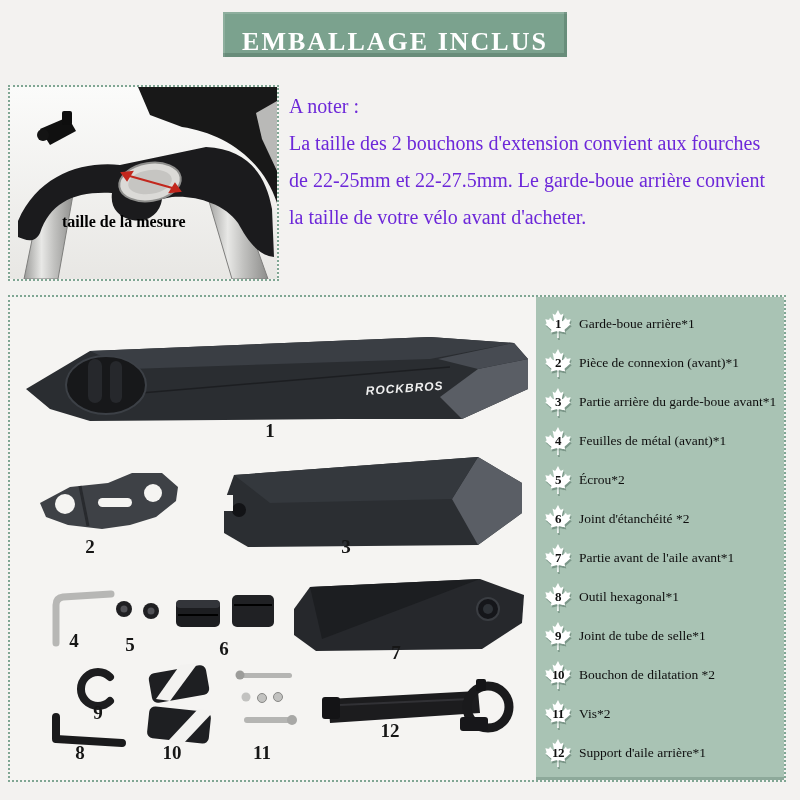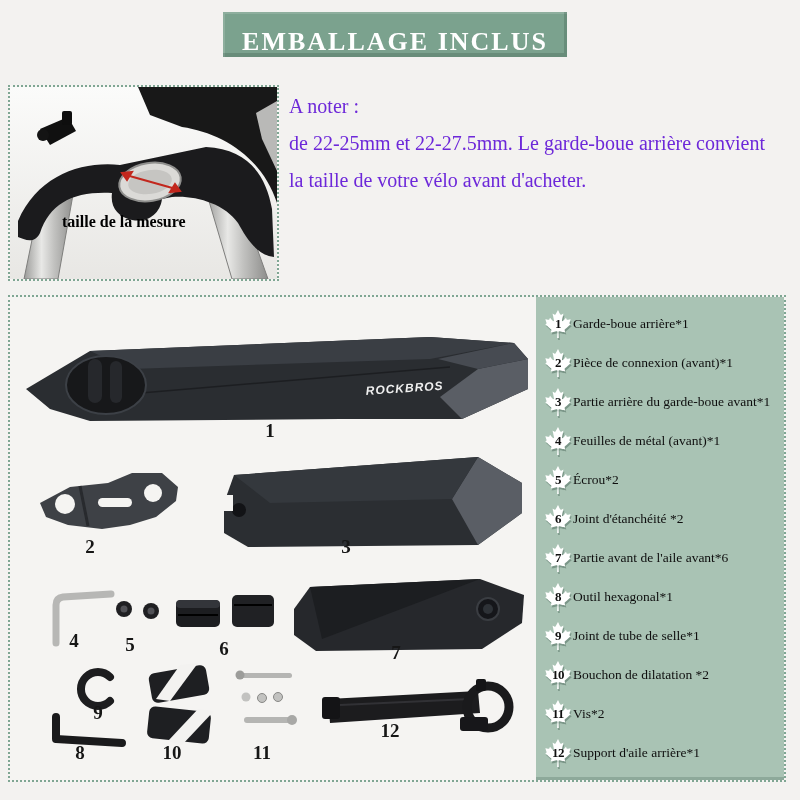--- a/index.html
+++ b/index.html
@@ -65,21 +65,21 @@
     position:relative;width:28px;height:28px;flex:0 0 28px;
     filter:drop-shadow(1px 2px 0 rgba(66,96,81,.45));
   }
   .leaf svg{position:absolute;left:0;top:0;width:28px;height:28px;}
   .leafnum{
     position:absolute;left:0;top:1px;width:28px;height:26px;
     display:flex;align-items:center;justify-content:center;
     font-weight:bold;font-size:13px;color:#101010;letter-spacing:-0.5px;
   }
   .rowlabel{
-    margin-left:1px;font-size:13.5px;color:#0e0e0e;white-space:nowrap;
+    margin-left:7px;font-size:13.5px;color:#0e0e0e;white-space:nowrap;
   }
 </style>
 </head>
 <body>
 
 <svg width="0" height="0" style="position:absolute" aria-hidden="true">
   <defs>
     <path id="leafShape" fill="#ffffff" d="M383.8 351.7c2.5-2.5 105.2-92.4 105.2-92.4l-17.5-7.5c-10-4.9-7.4-11.5-5-17.4 2.4-7.6 20.1-67.3 20.1-67.3s-47.7 10-57.7 12.5c-7.5 2.4-10-2.5-12.5-7.5s-15-32.4-15-32.4-52.6 59.9-55.1 62.3c-10 7.5-20.1 0-17.6-10 0-10 27.6-129.6 27.6-129.6s-30.1 17.4-40.1 22.4c-7.5 5-12.6 5-17.6-5C293.5 72.3 255.9 0 255.9 0s-37.5 72.3-42.5 79.8c-5 10-10 10-17.6 5-10-5-40.1-22.4-40.1-22.4s27.6 119.6 27.6 129.6c2.5 10-7.5 17.5-17.5 10-2.5-2.5-55.1-62.3-55.1-62.3S98.1 167 95.6 172s-5 9.9-12.5 7.5C73 177 25.4 167 25.4 167s17.6 59.7 20.1 67.3c2.4 6 5 12.5-5 17.4L23 259.3s102.6 89.9 105.2 92.4c5.1 5 10 7.5 5.1 22.5-5.1 15-10.1 35.1-10.1 35.1s95.2-20.1 105.3-22.6c8.7-.9 18.3 2.5 18.3 12.5S241 512 241 512h30s-5.8-102.7-5.8-112.8 9.5-13.4 18.3-12.5c10 2.5 105.3 22.6 105.3 22.6s-5-20.1-10.1-35.1c-4.9-15-.1-17.5 5.1-22.5z"></path>
   </defs>
 </svg>
@@ -126,20 +126,21 @@
         <line x1="116" y1="88" x2="166" y2="102"></line>
         <polygon points="112,86 122,85 117,93"></polygon>
         <polygon points="170,104 160,105 165,97"></polygon>
       </g>
     </svg>
     <span class="photo-caption">taille de la mesure</span>
   </div>
 
   <div class="note">
     <span class="note-heading">A noter :</span>
+    <span class="note-line">La taille des 2 bouchons d'extension convient aux fourches</span>
     <span class="note-line">de 22-25mm et 22-27.5mm. Le garde-boue arrière convient</span>
     <span class="note-line">la taille de votre vélo avant d'acheter.</span>
   </div>
 
   <div class="big-box">
 
     <div class="parts-canvas">
       <svg width="530" height="483" viewBox="0 0 530 483">
 
         <g>
@@ -306,21 +307,21 @@
     <span class="rowlabel">Joint d'étanchéité *2</span>
   </div>
 
   <div class="row">
     <span class="leaf">
       <svg viewBox="0 0 512 512">
               <use href="#leafShape"></use>
             </svg>
       <span class="leafnum">7</span>
     </span>
-    <span class="rowlabel">Partie avant de l'aile avant*6</span>
+    <span class="rowlabel">Partie avant de l'aile avant*1</span>
   </div>
 
   <div class="row">
     <span class="leaf">
       <svg viewBox="0 0 512 512">
               <use href="#leafShape"></use>
             </svg>
       <span class="leafnum">8</span>
     </span>
     <span class="rowlabel">Outil hexagonal*1</span>

